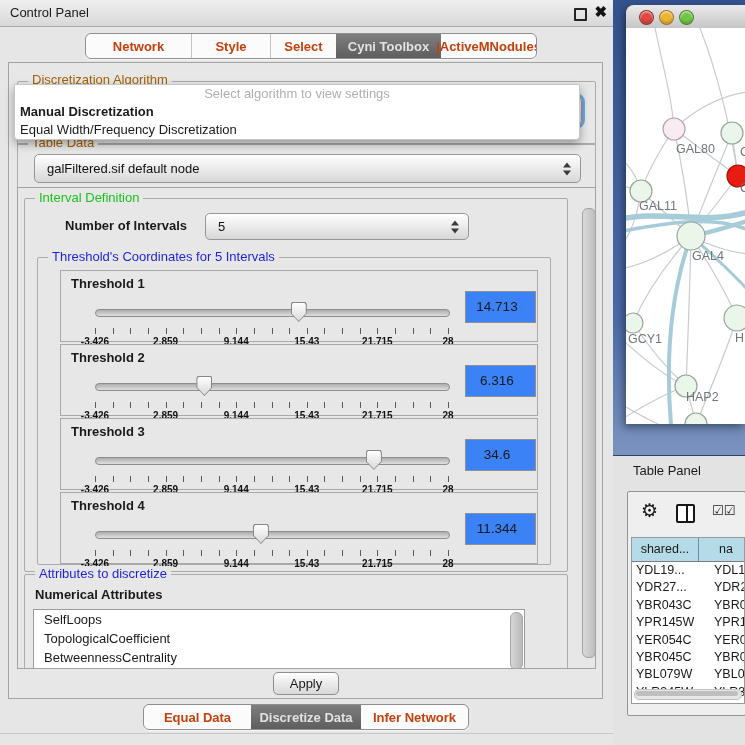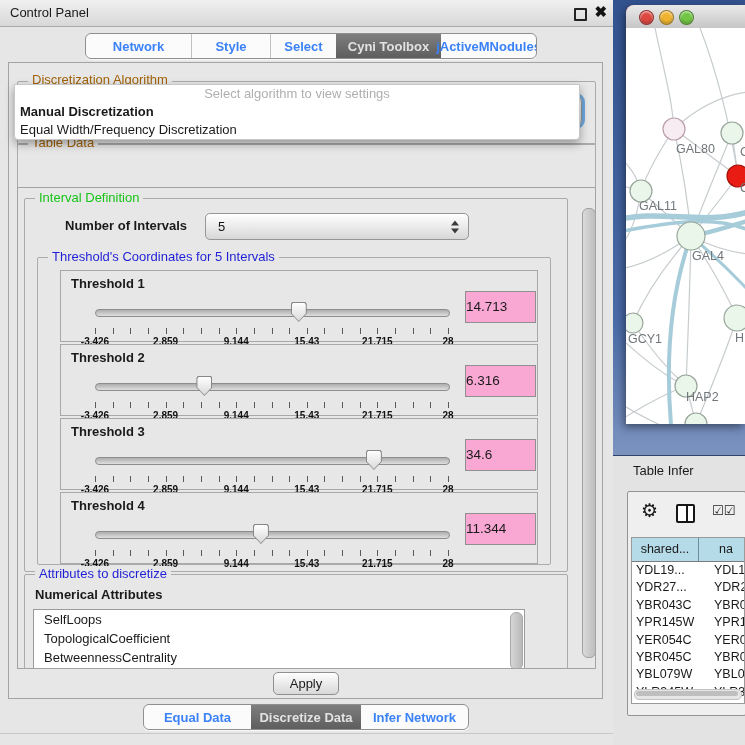--- a/index.html
+++ b/index.html
@@ -10,21 +10,21 @@
   .cp{position:absolute;left:0;top:0;width:613px;height:745px;background:#E6E6E6;border-right:1px solid #9B9B9B;}
   .cp-titlebar{position:absolute;left:0;top:0;width:100%;height:26px;
                background:linear-gradient(#F0F0F0,#D8D8D8);border-bottom:1px solid #ABABAB;}
   .cp-title{position:absolute;left:10px;top:0;line-height:26px;font-size:13px;color:#1a1a1a;}
   .float-icon{position:absolute;right:26px;top:8px;width:9px;height:9px;border:2px solid #222;border-radius:1px;}
   .close-icon{position:absolute;right:6px;top:3px;font-size:15px;font-weight:bold;color:#111;}
   
   .tabgroup{position:absolute;display:flex;height:24px;border:1px solid #8F8F8F;border-radius:6px;
             background:#FBFBFB;overflow:hidden;box-shadow:0 1px 1px rgba(255,255,255,.8);}
   .tab{display:flex;align-items:center;justify-content:center;gap:5px;
-       font-size:13px;font-weight:bold;color:#3b82f6;cursor:default;}
+       font-size:13px;font-weight:bold;color:#c2410c;cursor:default;}
   .tab.sep{border-right:1px solid #C2C2C2;}
   .tab.selected{background:linear-gradient(#7E7E7E,#5E5E5E);color:#E2E2E2;}
   
   .cp-panel{position:absolute;left:8px;top:62px;width:593px;height:635px;
             border:1px solid #A3A3A3;background:#E7E7E7;}
   .grp{position:absolute;border:1px solid #ABABAB;border-radius:2px;}
   .grp-label{position:absolute;top:-9px;left:10px;background:#E7E7E7;padding:0 4px;font-size:13px;line-height:15px;}
   .lbl-black{color:#a16207;} .lbl-green{color:#17C417;} .lbl-blue{color:#1F1FD6;}
   
   .combo{position:absolute;border:1px solid #979797;border-radius:5px;
@@ -52,22 +52,22 @@
   .slider{position:absolute;left:34px;top:30px;width:353px;height:40px;}
   .track{position:absolute;left:0;top:8px;width:100%;height:6px;border:1px solid #8D8D8D;border-radius:4px;
          background:linear-gradient(#ADADAD,#DFDFDF);}
   .thumb{position:absolute;top:1px;width:16px;height:20px;
          clip-path:polygon(8% 0,92% 0,100% 10%,100% 58%,50% 100%,0 58%,0 10%);background:#878787;}
   .thumb i{position:absolute;left:1px;top:1px;right:1px;bottom:1px;display:block;
            clip-path:polygon(8% 0,92% 0,100% 10%,100% 58%,50% 100%,0 58%,0 10%);
            background:linear-gradient(#FEFEFE,#D9D9D9);}
   .tick{position:absolute;top:27px;width:1px;height:6px;background:#5a5a5a;}
   .tick-label{position:absolute;top:35px;transform:translateX(-50%);font-size:10px;font-weight:bold;color:#111;white-space:nowrap;}
-  .valbox{position:absolute;left:404px;top:20px;width:62px;height:30px;background:#f9a8d4;
-          border:1px solid #8F8F8F;text-align:left;line-height:30px;padding-right:7px;font-size:13.5px;}
+  .valbox{position:absolute;left:404px;top:20px;width:62px;height:30px;background:#3b82f6;
+          border:1px solid #8F8F8F;text-align:center;line-height:30px;padding-right:7px;font-size:13.5px;}
   
   .attr-list{position:absolute;left:8px;top:34px;width:490px;height:150px;background:#FFFFFF;border:1px solid #9B9B9B;overflow:hidden;}
   .attr-item{height:19px;line-height:19px;padding-left:10px;font-size:13px;white-space:nowrap;}
   .list-scroll{position:absolute;right:1px;top:2px;width:11px;height:56px;border:1px solid #A8A8A8;border-radius:6px;
                background:linear-gradient(90deg,#D6D6D6,#B9B9B9);}
   
   .btn{position:absolute;border:1px solid #8F8F8F;border-radius:5px;background:linear-gradient(#FEFEFE,#D8D8D8);
        font-size:13px;text-align:center;}
   
   .desktop{position:absolute;left:613px;top:0;width:132px;height:455px;
@@ -133,20 +133,27 @@
       <div class="popup">
         <div class="popup-row popup-placeholder">Select algorithm to view settings</div>
         <div id="popup-items">
             <div class="popup-row popup-bold">Manual Discretization</div>
             <div class="popup-row">Equal Width/Frequency Discretization</div>
           </div>
       </div>
 
       <div class="grp" style="left:8px;top:80px;width:577px;height:44px;">
         <span class="grp-label lbl-black">Table Data</span>
+        <div class="combo" style="left:16px;top:10px;width:545px;height:27px;">
+          <span class="val">galFiltered.sif default node</span>
+          <span class="spinner">
+              <span class="arr-up"></span>
+              <span class="arr-dn"></span>
+            </span>
+        </div>
       </div>
 
       <div class="scrollpane">
 
         <div class="grp" style="left:6px;top:10px;width:542px;height:372px;">
           <span class="grp-label lbl-green">Interval Definition</span>
           <span style="position:absolute;left:40px;top:19px;font-weight:bold;">Number of Intervals</span>
           <div class="combo" style="left:180px;top:14px;width:262px;height:25px;">
             <span class="val">5</span>
             <span class="spinner">
@@ -290,21 +297,21 @@
           <text x="639" y="210" fill="#70767A" font-size="12.5">GAL11</text>
           <text x="692" y="260" fill="#70767A" font-size="12.5">GAL4</text>
           <text x="628" y="343" fill="#70767A" font-size="12.5">GCY1</text>
           <text x="735" y="342" fill="#70767A" font-size="12.5">H</text>
           <text x="686" y="401" fill="#70767A" font-size="12.5">HAP2</text>
         </svg>
     </div>
   </div>
 
   <div class="table-panel">
-    <span class="tp-title">Table Infer</span>
+    <span class="tp-title">Table Panel</span>
     <div class="tp-window">
       <div class="tp-toolbar">
         <span class="gear-icon">⚙</span>
         <span class="split-icon">
             <i></i>
           </span>
         <span class="checks-icon">☑☑</span>
       </div>
       <div class="tp-table">
         <div class="tp-header">

